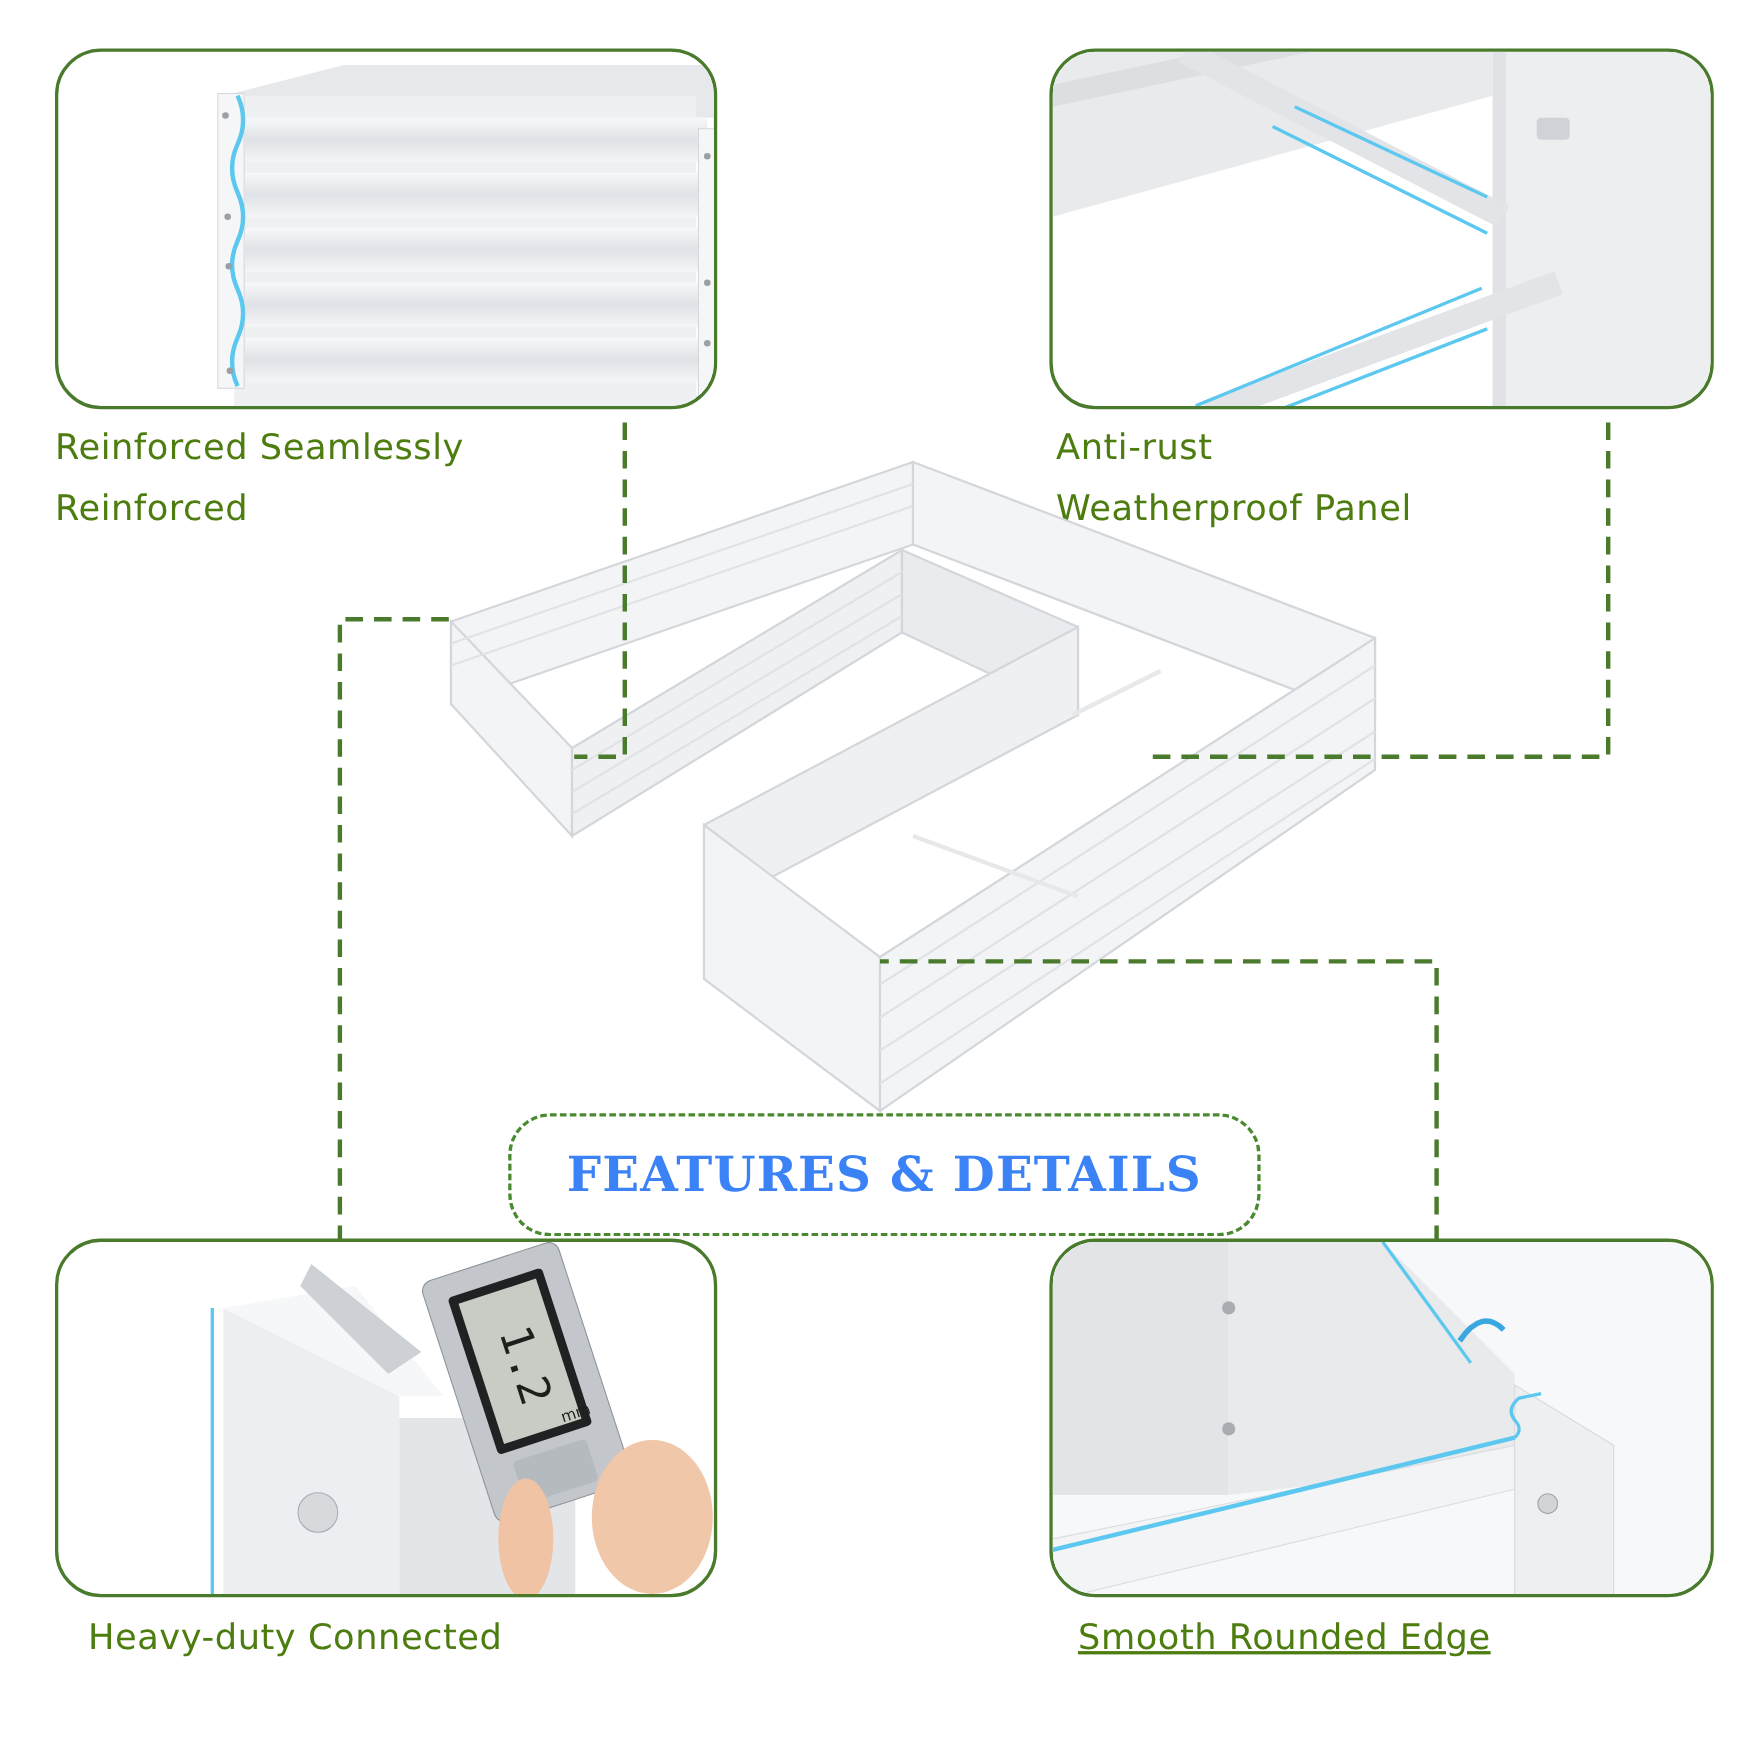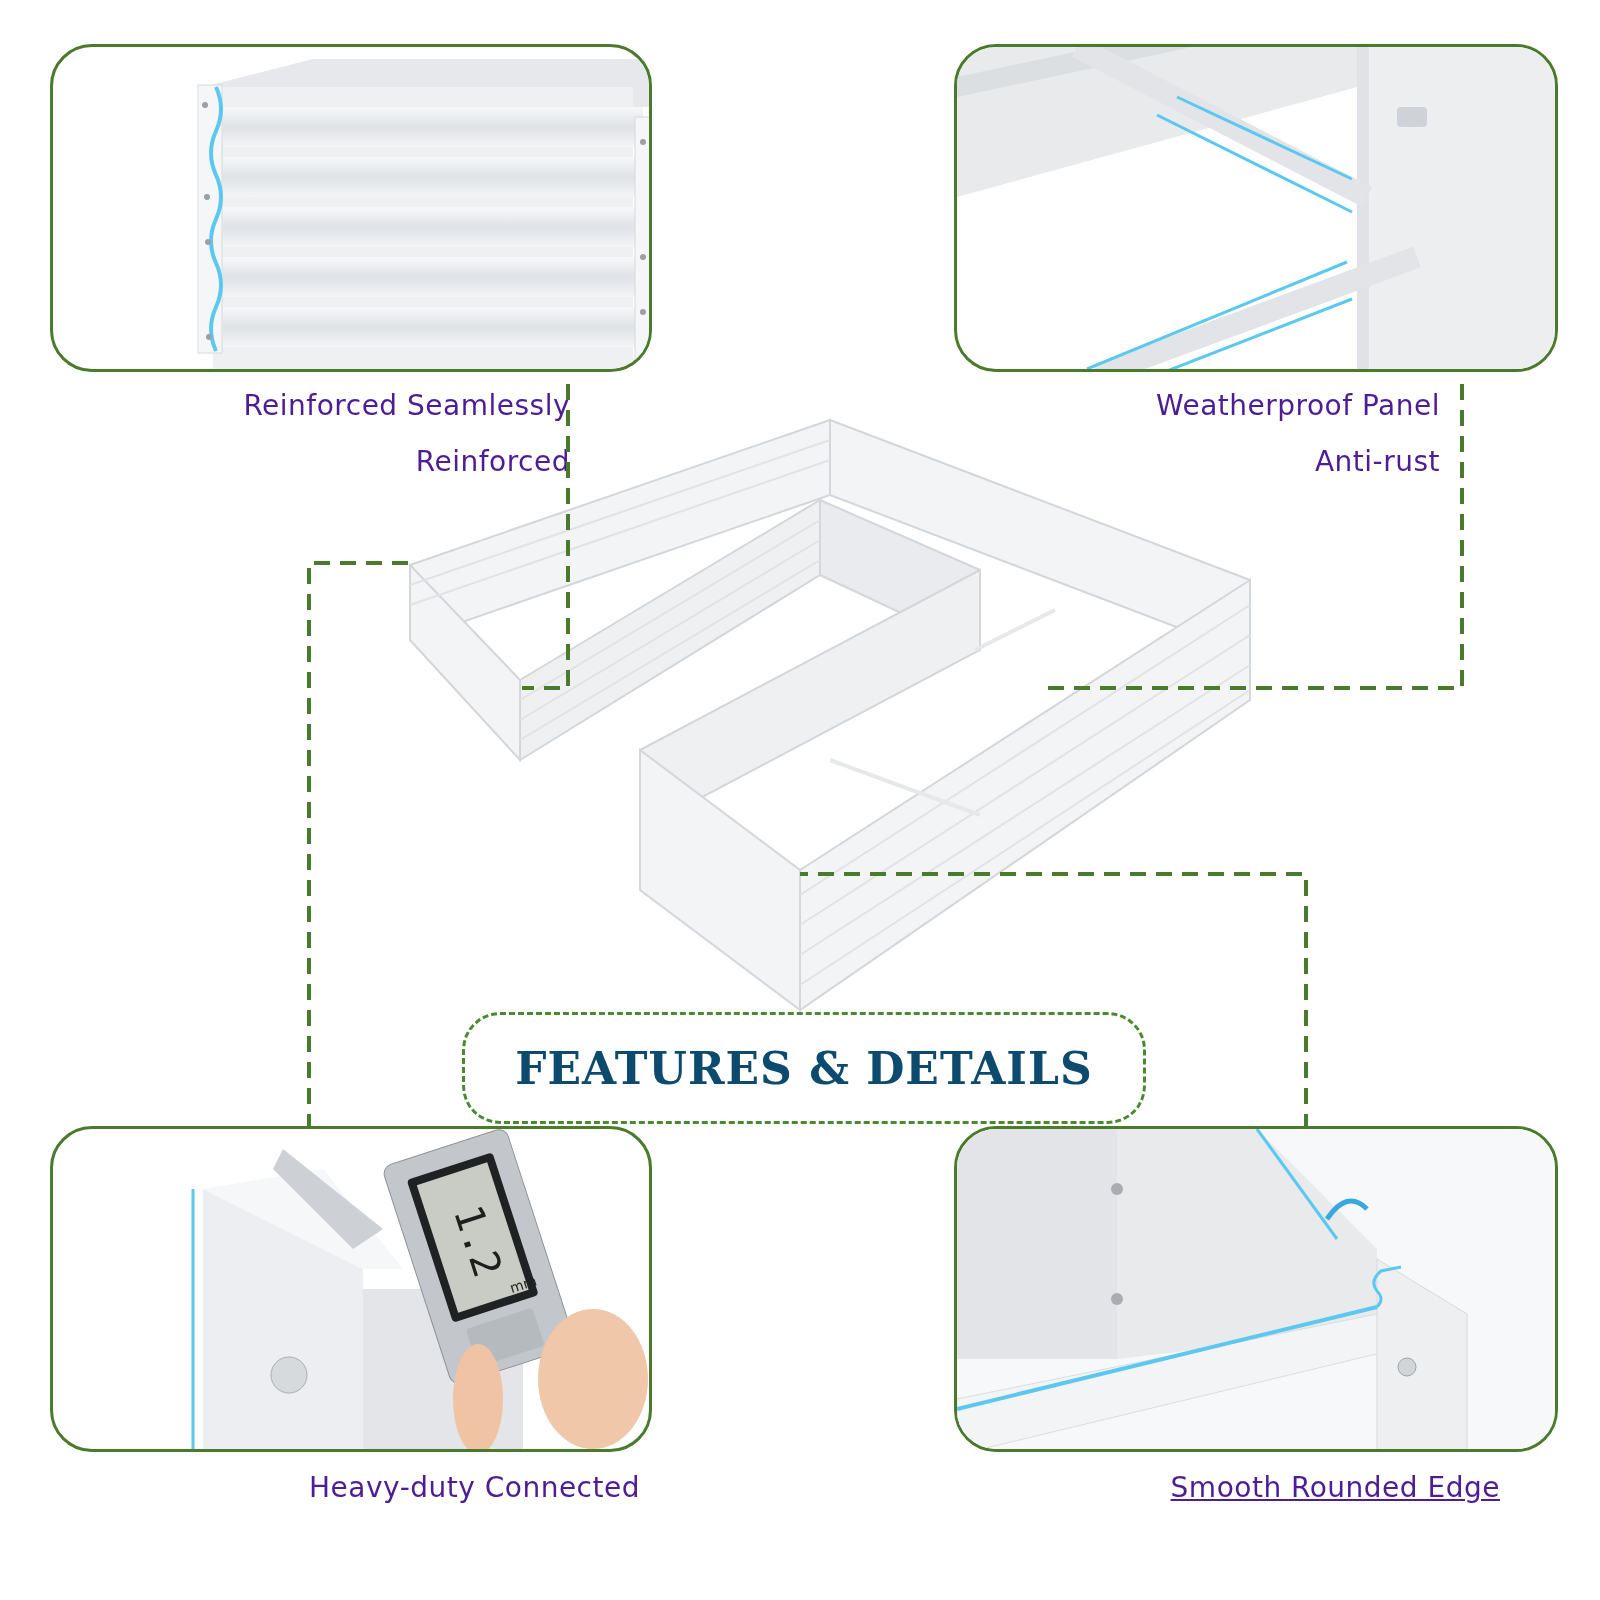--- a/index.html
+++ b/index.html
@@ -2,30 +2,30 @@
 <html><head>
 <meta charset="utf-8">
 <style>
   html, body { margin:0; padding:0; background:#ffffff; }
   body { width:1600px; height:1600px; position:relative; overflow:hidden; font-family:"DejaVu Sans", sans-serif; }
   .panel {
     position:absolute; border:3px solid #4a7a2c; border-radius:42px; overflow:hidden;
     background:#ffffff; box-sizing:border-box;
   }
   .caption {
-    position:absolute; color:#4c1d95; font-family:"DejaVu Sans", sans-serif;
-    font-size:28px; line-height:56px; text-align:right; letter-spacing:0.5px;
+    position:absolute; color:#4d7c0f; font-family:"DejaVu Sans", sans-serif;
+    font-size:32px; line-height:56px; text-align:left; letter-spacing:0.5px;
   }
   .title-box {
     position:absolute; left:462px; top:1012px; width:684px; height:112px;
     border:3px dashed #4a8a2f; border-radius:38px; box-sizing:border-box;
     display:flex; align-items:center; justify-content:center;
   }
   .title-text {
-    color:#0c4a6e; font-family:"DejaVu Serif", serif; font-weight:bold;
+    color:#3b82f6; font-family:"DejaVu Serif", serif; font-weight:bold;
     font-size:44px; letter-spacing:1px;
   }
   svg.overlay { position:absolute; left:0; top:0; pointer-events:none; }
 </style>
 </head>
 <body>
 
 <div class="panel" style="left:50px; top:44px; width:602px; height:328px;">
   <svg width="602" height="328">
     <defs>
@@ -70,22 +70,22 @@
     <line x1="120" y1="0" x2="410" y2="150" stroke="#e2e4e7" stroke-width="22"></line>
     <line x1="140" y1="328" x2="460" y2="210" stroke="#e2e4e7" stroke-width="22"></line>
     <line x1="220" y1="50" x2="395" y2="132" stroke="#5cc8f0" stroke-width="3"></line>
     <line x1="200" y1="68" x2="395" y2="165" stroke="#5cc8f0" stroke-width="3"></line>
     <line x1="130" y1="322" x2="390" y2="215" stroke="#5cc8f0" stroke-width="3"></line>
     <line x1="210" y1="324" x2="395" y2="252" stroke="#5cc8f0" stroke-width="3"></line>
     <rect x="440" y="60" width="30" height="20" rx="4" fill="#cfd2d6"></rect>
   </svg>
 </div>
 <div class="caption" style="left:960px; top:378px; width:480px;">
+  <div>Anti-rust</div>
   <div>Weatherproof Panel</div>
-  <div>Anti-rust</div>
 </div>
 
 <svg class="overlay" width="1600" height="1600">
   <g fill="#f3f4f6" stroke="#d3d6da" stroke-width="2">
 
     <polygon points="410,565 830,420 830,495 410,640"></polygon>
 
     <polygon points="830,420 1250,580 1250,655 830,495"></polygon>
 
     <polygon points="410,565 520,680 520,760 410,640"></polygon>

